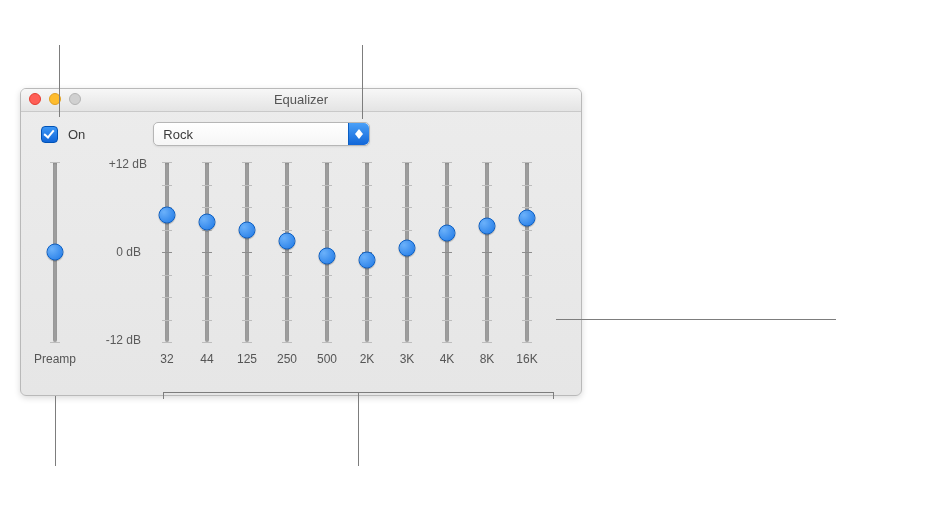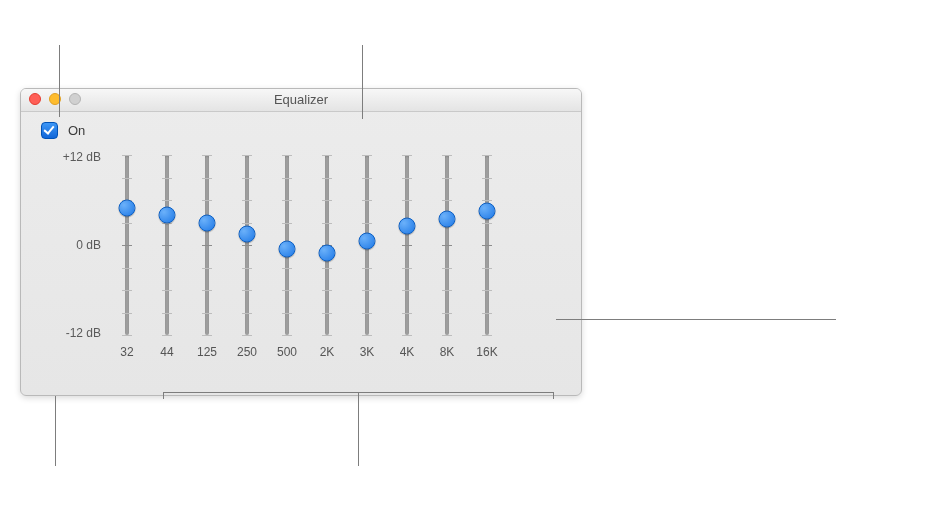--- a/index.html
+++ b/index.html
@@ -183,27 +183,47 @@
       <div class="tl min"></div>
       <div class="tl zoom"></div>
     </div>
     <span>Equalizer</span>
   </div>
 
   <div class="controls-row">
     <div class="checkbox"></div>
     <span class="on-label">On</span>
 
+    <div class="popup" style="margin-left:34px;">
+      <span class="value">Rock</span>
+      <div class="arrows">
+        <svg width="8" height="5" viewBox="0 0 8 5">
+            <polygon points="4,0 8,5 0,5" fill="#fff"></polygon>
+          </svg>
+        <svg width="8" height="5" viewBox="0 0 8 5">
+            <polygon points="0,0 8,0 4,5" fill="#fff"></polygon>
+          </svg>
+      </div>
+    </div>
   </div>
 
   <div class="eq-body">
 
+    <div class="preamp-col">
+      <div class="slider-track">
+        <div class="tick" style="top:0%"></div>
+        <div class="tick mid" style="top:50%"></div>
+        <div class="tick" style="top:100%"></div>
+        <div class="thumb" style="top: 50%;"></div>
+      </div>
+      <div class="preamp-label">Preamp</div>
+    </div>
 
     <div class="scale-col" style="position:relative; height:194px;">
-      <div class="scale-text" style="position:absolute; top:0; right:6px;">+12 dB</div>
+      <div class="scale-text" style="position:absolute; top:0; right:0;">+12 dB</div>
       <div class="scale-text" style="position:absolute; top:88px; right:6px;">0 dB</div>
       <div class="scale-text" style="position:absolute; top:176px; right:6px;">-12 dB</div>
     </div>
 
     <div class="bands-area" id="bandsArea">
 
     <div class="band-col">
           <div class="slider-track">
             <div class="tick" style="top: 0%;"></div>
             <div class="tick" style="top: 12.5%;"></div>

